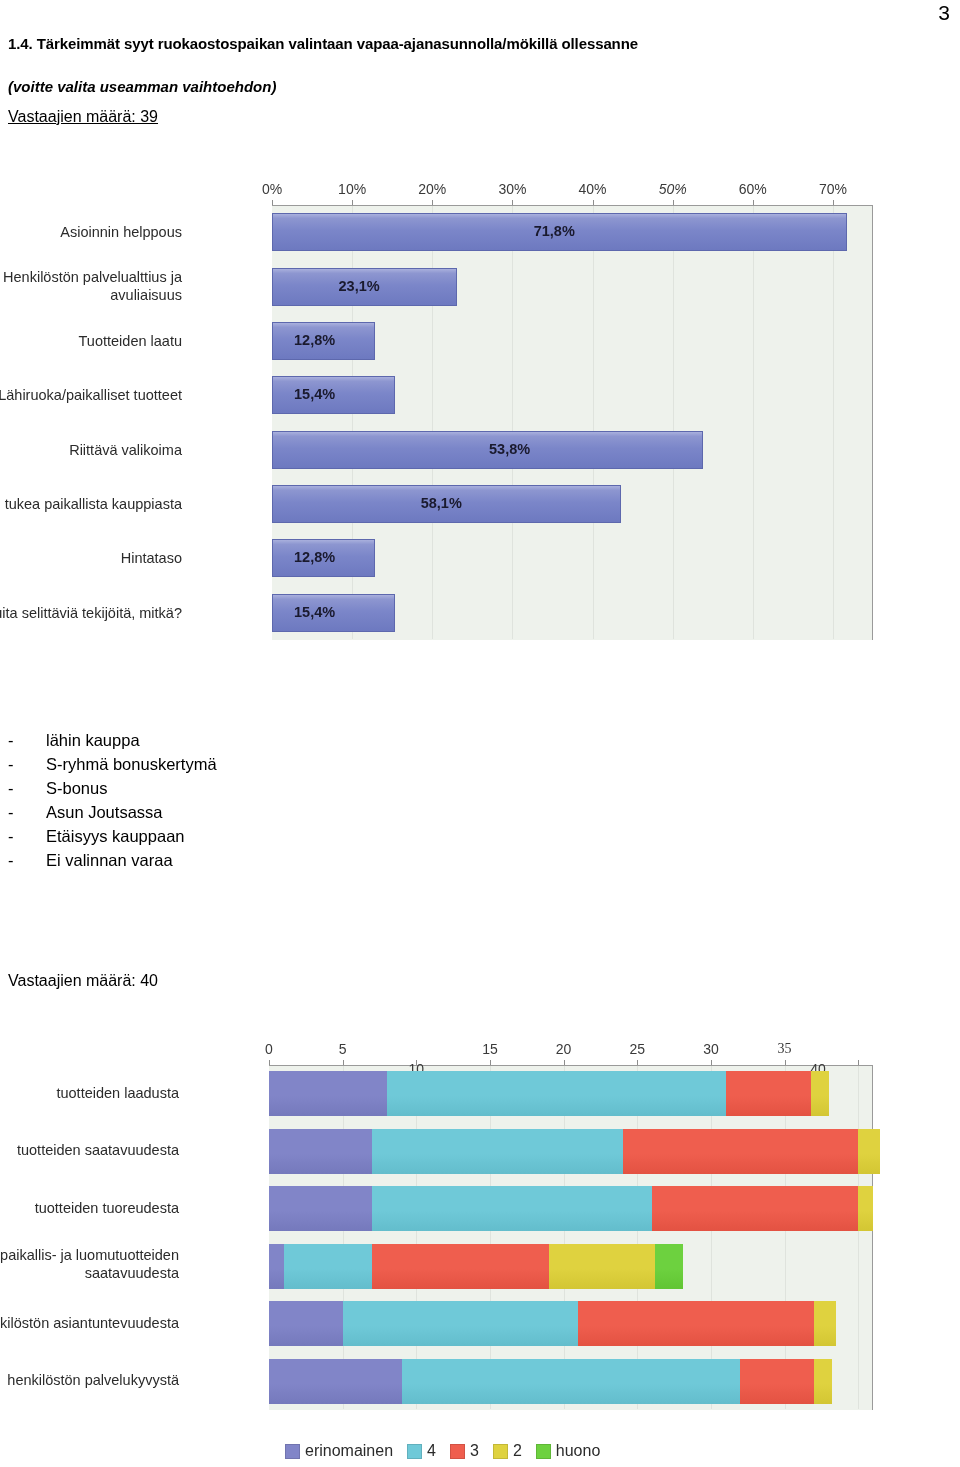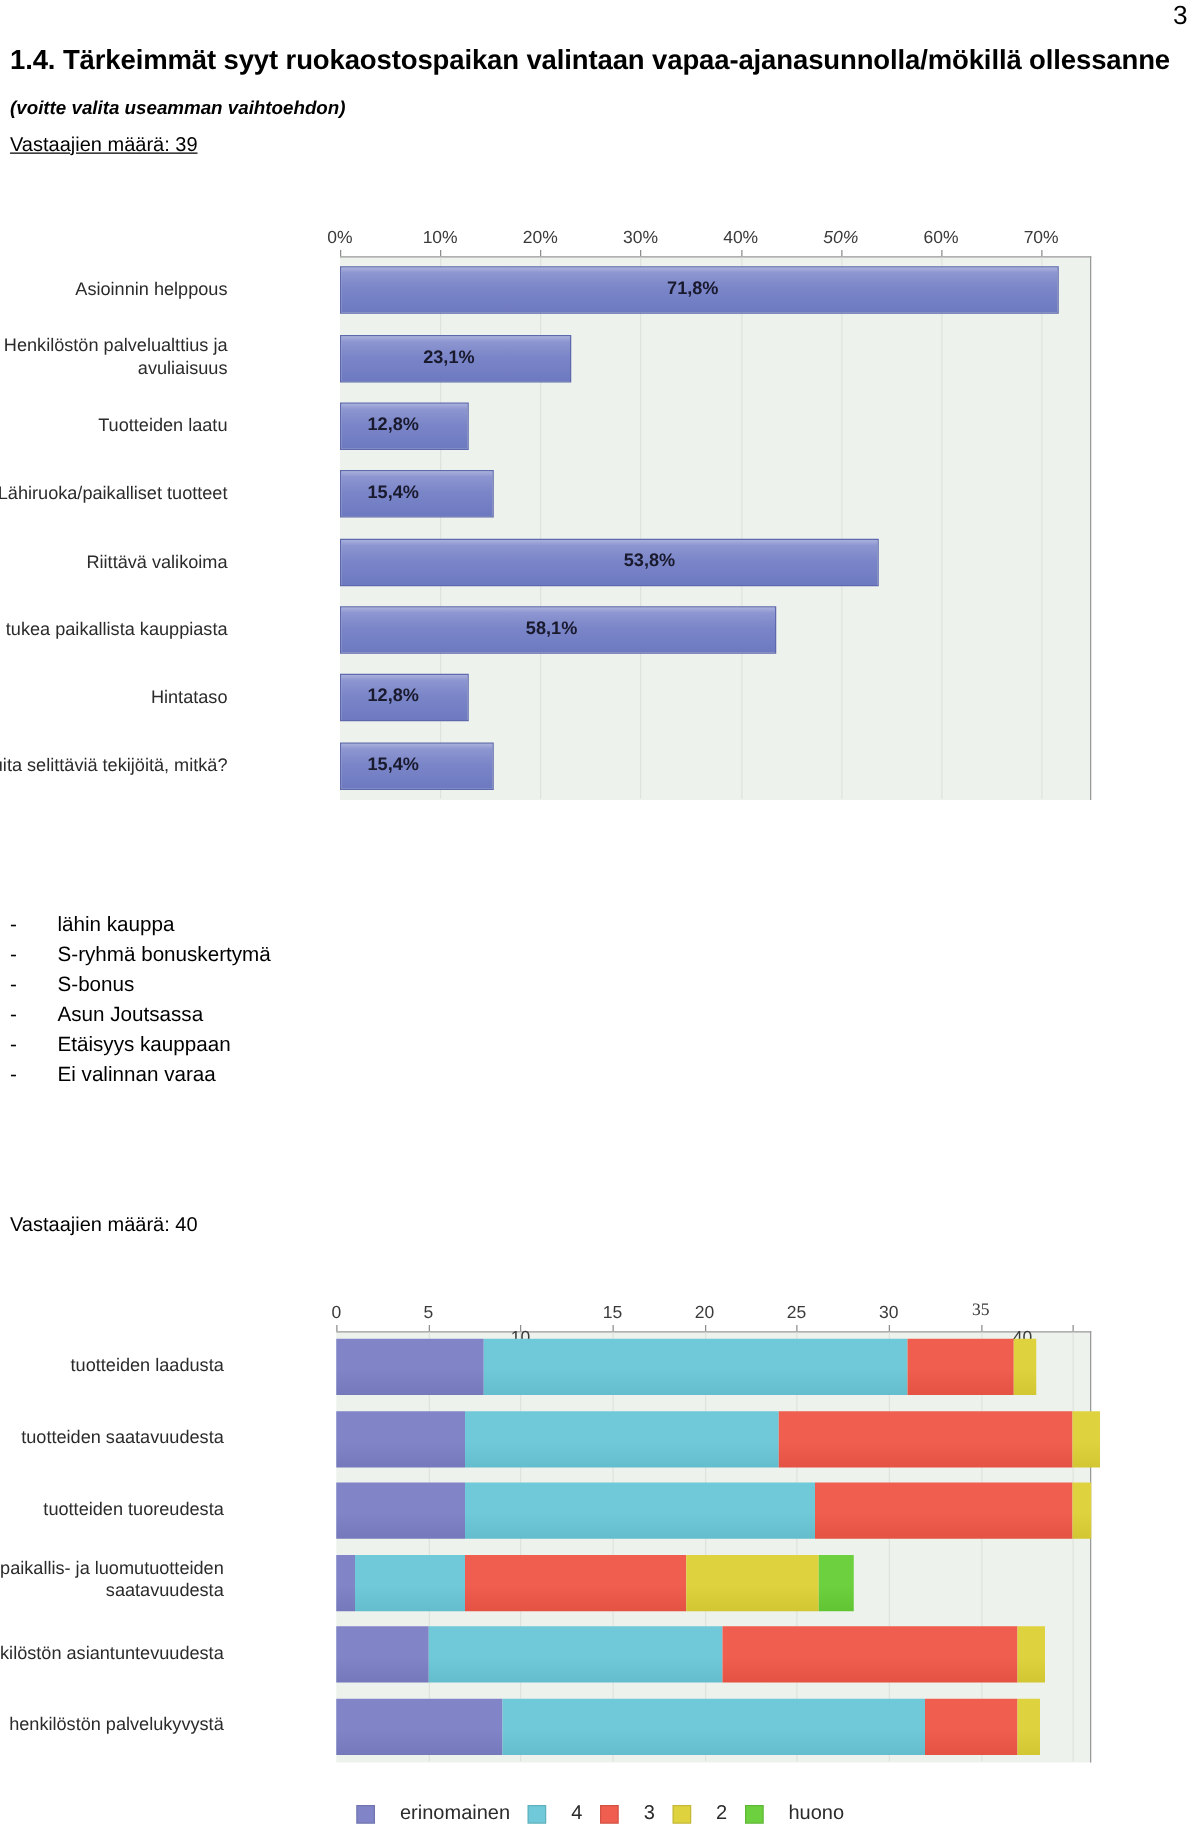--- a/index.html
+++ b/index.html
@@ -15,21 +15,21 @@
 
   
   .page-number{
     position:absolute;top:2px;right:10px;
     font-size:21px;line-height:1;
   }
 
   
   .q-title{
     position:absolute;left:8px;
-    font-size:22px;font-weight:bold;
+    font-size:15px;font-weight:bold;
     letter-spacing:-0.1px;
     white-space:nowrap;
   }
   .q-sub{
     position:absolute;left:8px;
     font-size:15px;font-style:italic;font-weight:bold;
   }
   .q-count{
     position:absolute;left:8px;
     font-size:16px;
@@ -94,21 +94,21 @@
   }
   .stackrow{position:absolute;}
 
   
   .legend{
     position:absolute;
     display:flex;align-items:center;
     font-size:16px;color:#2b2b2b;
     gap:5px;
   }
-  .legend-item{display:flex;align-items:center;gap:20px;margin-right:9px;}
+  .legend-item{display:flex;align-items:center;gap:5px;margin-right:9px;}
   .swatch{width:13px;height:13px;display:inline-block;border:1px solid rgba(0,0,0,.12);}
 
   
   .oa-title{
     position:absolute;left:8px;
     font-size:16.5px;font-weight:bold;
   }
   .oa-dash{position:absolute;left:8px;font-size:16.5px;}
   .oa-text{position:absolute;left:46px;font-size:16.5px;}
 </style>
@@ -156,21 +156,21 @@
       <div class="bar1" style="left: 272px; top: 92.5625px; width: 185.108px; height: 38px;"></div>
       <div class="bar1-val" style="top: 102.562px; left: 338.554px;">23,1%</div>
       <div class="cat-lbl" style="right: 698px; width: 265px; top: 156.938px;">Tuotteiden laatu</div>
       <div class="bar1" style="left: 272px; top: 146.938px; width: 102.571px; height: 38px;"></div>
       <div class="bar1-val" style="top: 156.938px; left: 294px;">12,8%</div>
       <div class="cat-lbl" style="right: 698px; width: 265px; top: 211.312px;">Lähiruoka/paikalliset tuotteet</div>
       <div class="bar1" style="left: 272px; top: 201.312px; width: 123.405px; height: 38px;"></div>
       <div class="bar1-val" style="top: 211.312px; left: 294px;">15,4%</div>
       <div class="cat-lbl" style="right: 698px; width: 265px; top: 265.688px;">Riittävä valikoima</div>
       <div class="bar1" style="left: 272px; top: 255.688px; width: 431.117px; height: 38px;"></div>
-      <div class="bar1-val" style="top: 265.688px; left: 483px; padding-left: 16px;">53,8%</div>
+      <div class="bar1-val" style="top: 265.688px; left: 473px; padding-left: 16px;">53,8%</div>
       <div class="cat-lbl" style="right: 698px; width: 265px; top: 320.062px;">Halu tukea paikallista kauppiasta</div>
       <div class="bar1" style="left: 272px; top: 310.062px; width: 349.381px; height: 38px;"></div>
       <div class="bar1-val" style="top: 320.062px; left: 420.691px;">58,1%</div>
       <div class="cat-lbl" style="right: 698px; width: 265px; top: 374.438px;">Hintataso</div>
       <div class="bar1" style="left: 272px; top: 364.438px; width: 102.571px; height: 38px;"></div>
       <div class="bar1-val" style="top: 374.438px; left: 294px;">12,8%</div>
       <div class="cat-lbl" style="right: 698px; width: 265px; top: 428.812px;">Muita selittäviä tekijöitä, mitkä?</div>
       <div class="bar1" style="left: 272px; top: 418.812px; width: 123.405px; height: 38px;"></div>
       <div class="bar1-val" style="top: 428.812px; left: 294px;">15,4%</div>
     </div>

